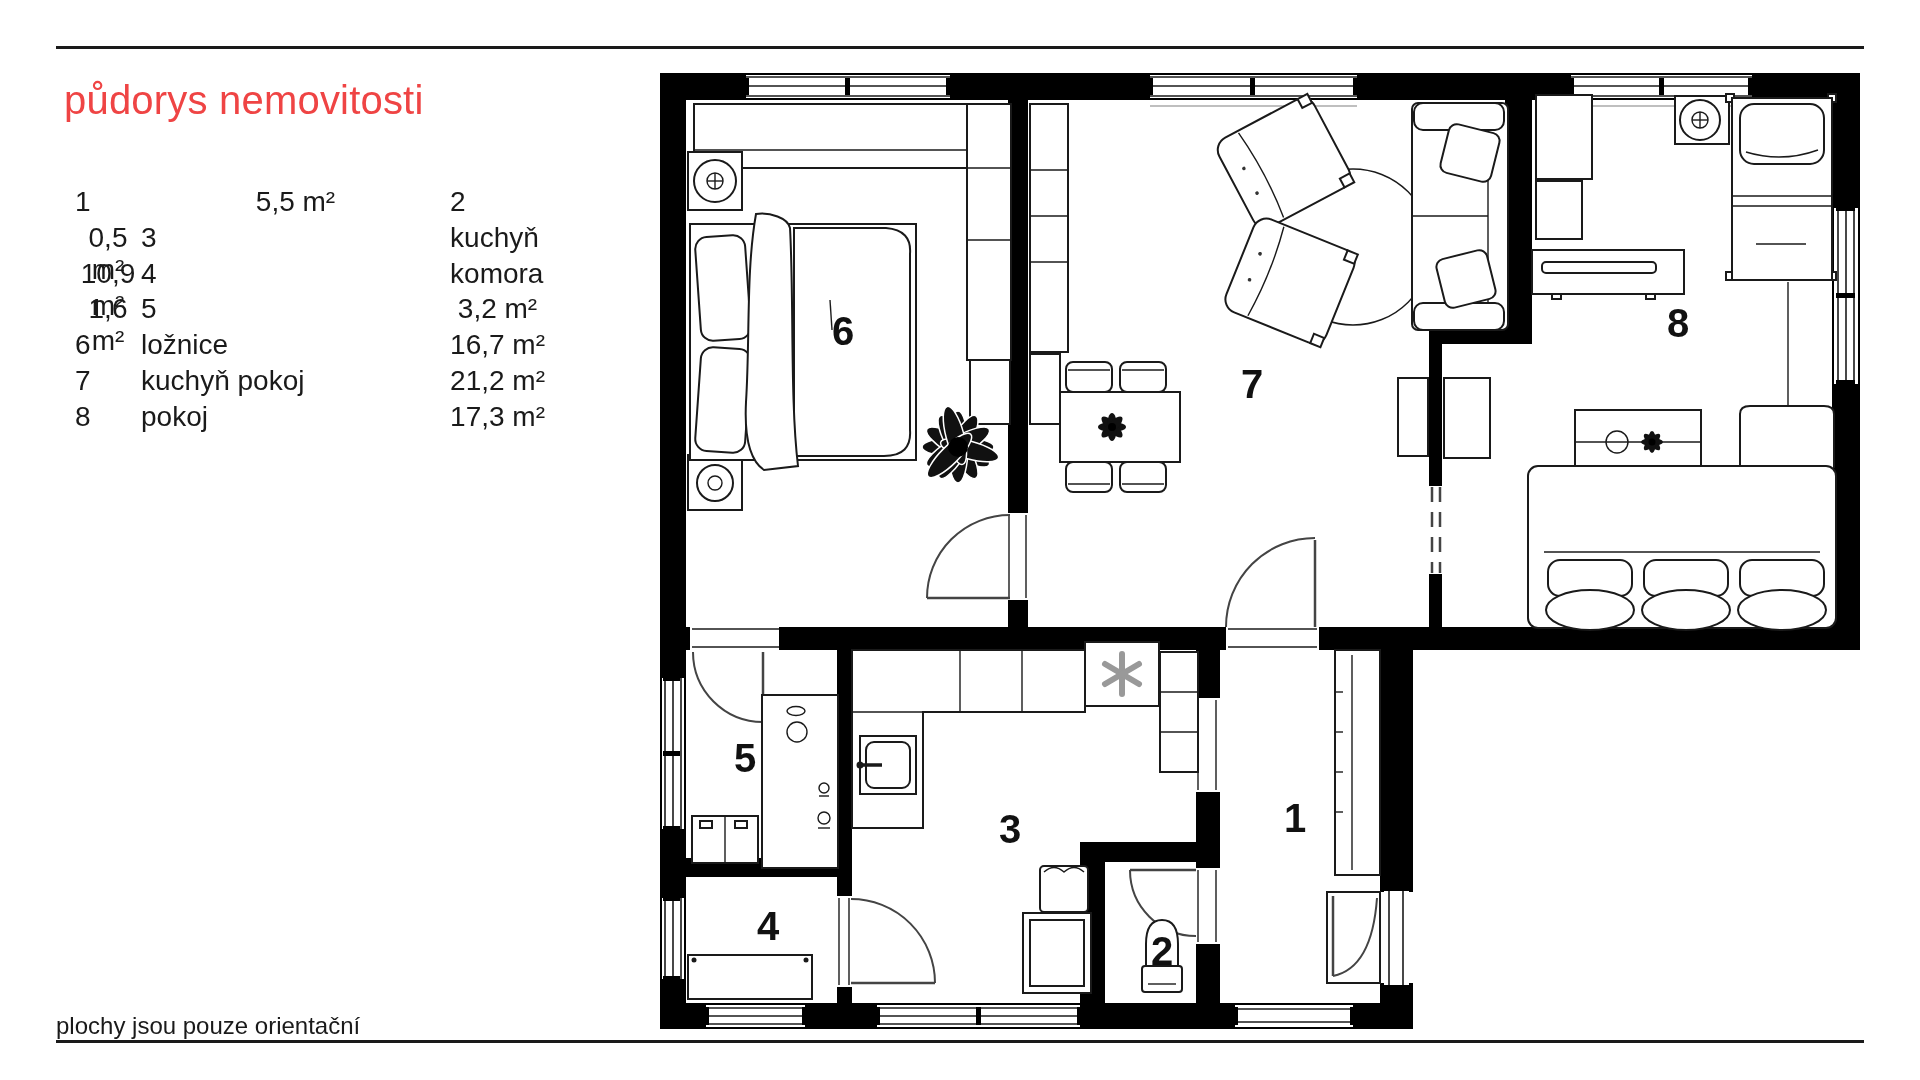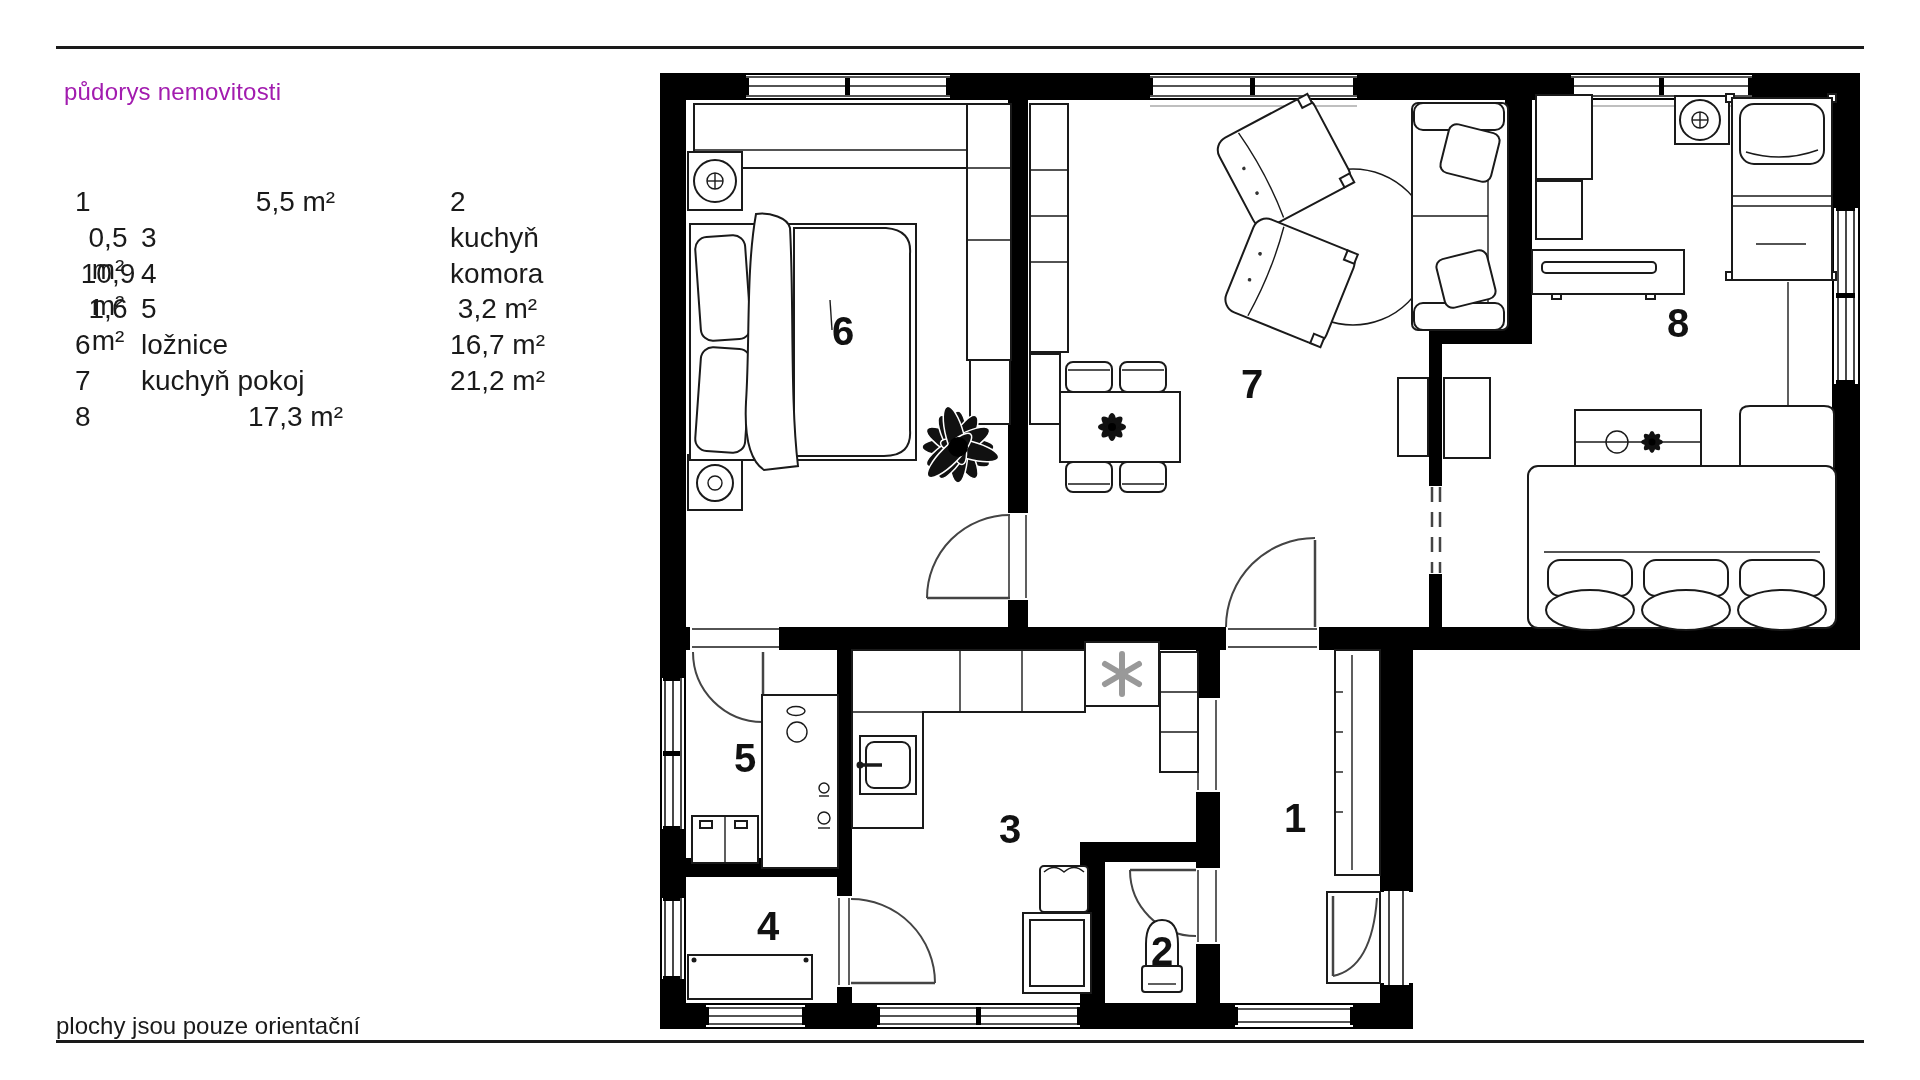--- a/index.html
+++ b/index.html
@@ -1,21 +1,21 @@
 <!DOCTYPE html>
 <html><head>
 <meta charset="utf-8">
 <style>
   html,body{margin:0;padding:0;background:#fff;width:1920px;height:1080px;overflow:hidden;
     font-family:"Liberation Sans", sans-serif;color:#1a1a1a;}
   .page{position:relative;width:1920px;height:1080px;background:#ffffff;}
   .rule{position:absolute;height:3px;background:#1a1a1a;left:56px;width:1808px;}
   .rule.top{top:46px;}
   .rule.bottom{top:1040px;}
-  .title{position:absolute;left:64px;top:78px;font-size:24px;letter-spacing:0.2px;color:#a21caf;}
+  .title{position:absolute;left:64px;top:78px;font-size:40px;letter-spacing:0.2px;color:#ef4444;}
   .legend{position:absolute;left:75px;top:186px;width:470px;display:grid;
     grid-template-columns:66px 1fr auto;grid-auto-rows:35.8px;font-size:28px;align-items:baseline;}
   .legend .num{text-align:left;}
   .legend .area{text-align:center;}
   .footer-note{position:absolute;left:56px;top:1012px;font-size:24px;}
   svg text.room-num{font-family:"Liberation Sans",sans-serif;font-weight:700;font-size:40px;fill:#111;}
   svg .furn{fill:#ffffff;stroke:#1a1a1a;stroke-width:2;}
   svg .thin{stroke:#1a1a1a;stroke-width:1.4;fill:none;}
   svg .arc{stroke:#444;stroke-width:2;fill:none;}
   svg .leaf{stroke:#444;stroke-width:2.5;}
@@ -43,20 +43,21 @@
     <div class="area">1,6 m²</div>
     <div class="num">5</div>
     <div class="area">3,2 m²</div>
     <div class="num">6</div>
     <div class="name">ložnice</div>
     <div class="area">16,7 m²</div>
     <div class="num">7</div>
     <div class="name">kuchyň pokoj</div>
     <div class="area">21,2 m²</div>
     <div class="num">8</div>
+    <div class="name">pokoj</div>
     <div class="area">17,3 m²</div>
   </div>
 
   <div class="footer-note">plochy jsou pouze orientační</div>
   <div class="rule bottom"></div>
 
   <svg width="1920" height="1080" viewBox="0 0 1920 1080" style="position:absolute;left:0;top:0">
 
     <g fill="#000">
       <rect x="660" y="73" width="1200" height="27"></rect>

